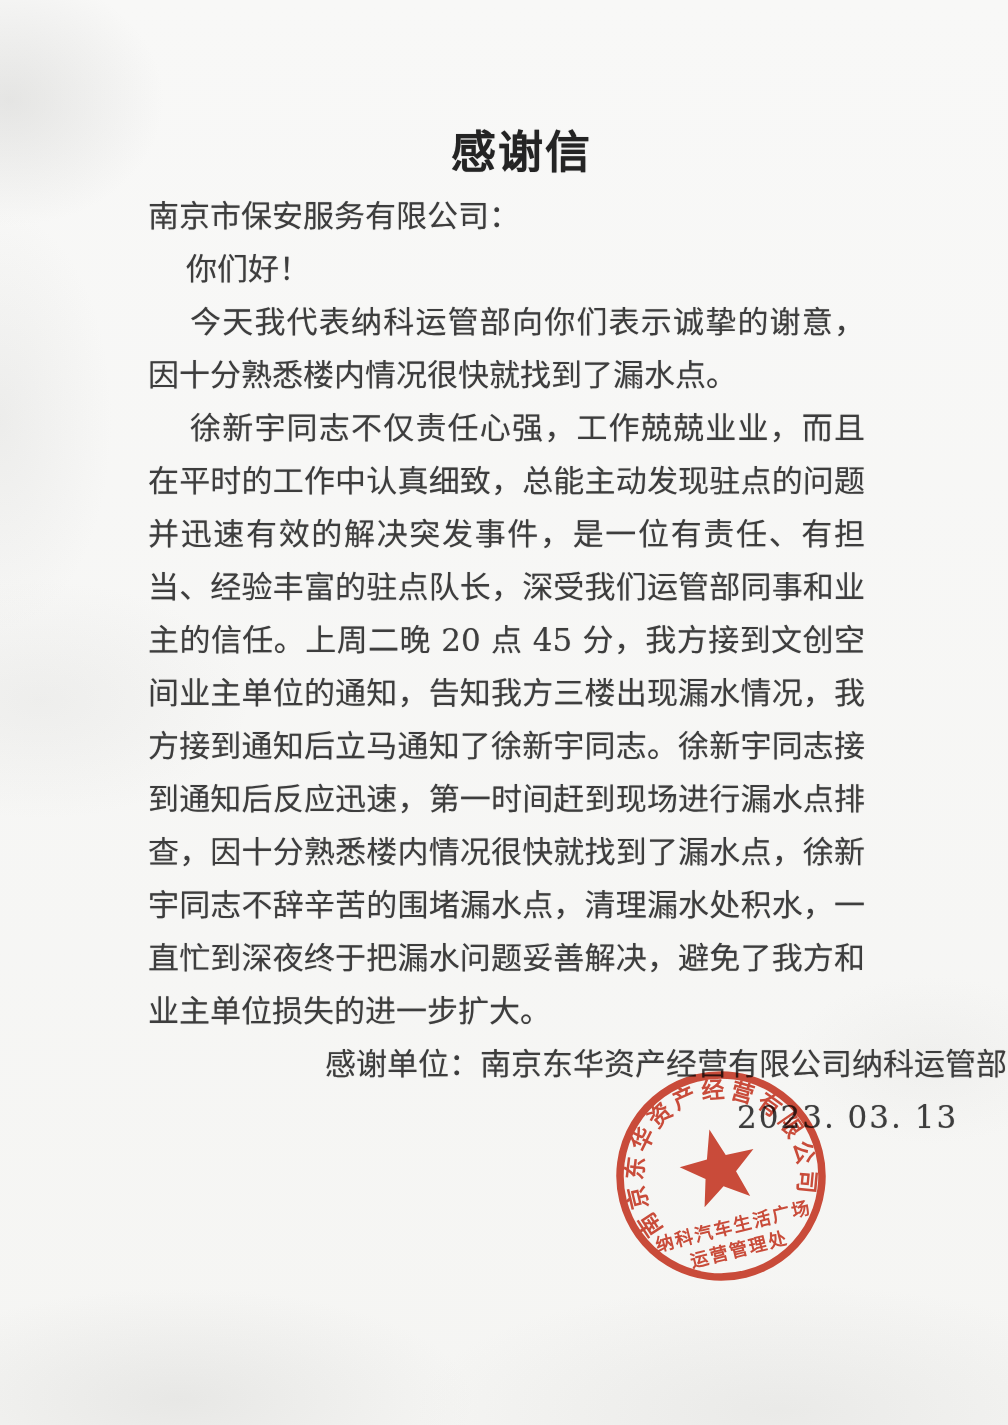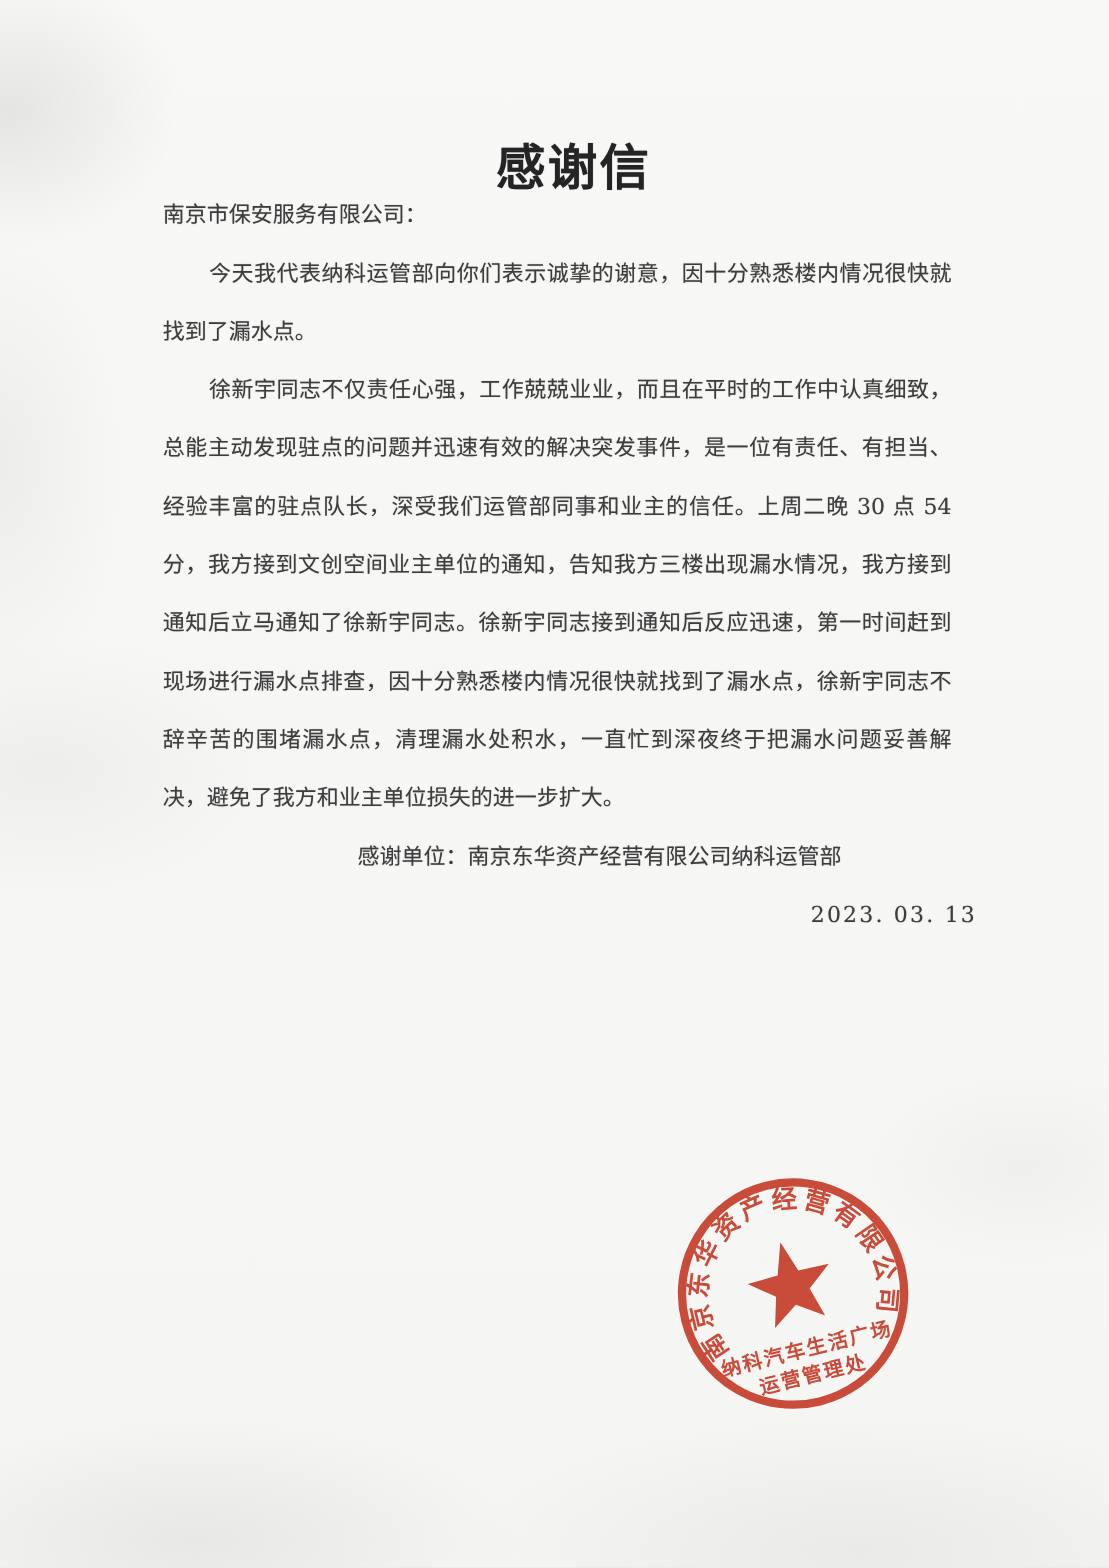--- a/index.html
+++ b/index.html
@@ -33,24 +33,24 @@
     text-align: center;
     font-size: 45px;
     line-height: 50px;
     font-weight: 700;
     letter-spacing: 2px;
     color: #242424;
     text-shadow: 0 0 1px rgba(40,40,40,0.45);
   }
   .letter-body {
     position: absolute;
-    top: 169px;
+    top: 190px;
     left: 148px;
     width: 717px;
-    font-size: 20px;
+    font-size: 31px;
     line-height: 53px;
     color: #3d3d3d;
     text-align: justify;
     text-shadow: 0 0 1px rgba(55,55,55,0.40);
   }
   .letter-body p { margin: 0; }
   .recipient-line { text-indent: 0; }
   .greeting-line { text-indent: 38px; }
   .para { text-indent: 42px; }
   .signature-line {
@@ -76,22 +76,23 @@
 </style>
 </head>
 <body>
 
 <div class="page">
 
   <h1 class="title">感谢信</h1>
 
   <div class="letter-body">
     <p class="recipient-line">南京市保安服务有限公司：</p>
+    <p class="greeting-line">你们好！</p>
     <p class="para">今天我代表纳科运管部向你们表示诚挚的谢意，因十分熟悉楼内情况很快就找到了漏水点。</p>
-    <p class="para">徐新宇同志不仅责任心强，工作兢兢业业，而且在平时的工作中认真细致，总能主动发现驻点的问题并迅速有效的解决突发事件，是一位有责任、有担当、经验丰富的驻点队长，深受我们运管部同事和业主的信任。上周二晚 30 点 54 分，我方接到文创空间业主单位的通知，告知我方三楼出现漏水情况，我方接到通知后立马通知了徐新宇同志。徐新宇同志接到通知后反应迅速，第一时间赶到现场进行漏水点排查，因十分熟悉楼内情况很快就找到了漏水点，徐新宇同志不辞辛苦的围堵漏水点，清理漏水处积水，一直忙到深夜终于把漏水问题妥善解决，避免了我方和业主单位损失的进一步扩大。</p>
+    <p class="para">徐新宇同志不仅责任心强，工作兢兢业业，而且在平时的工作中认真细致，总能主动发现驻点的问题并迅速有效的解决突发事件，是一位有责任、有担当、经验丰富的驻点队长，深受我们运管部同事和业主的信任。上周二晚 20 点 45 分，我方接到文创空间业主单位的通知，告知我方三楼出现漏水情况，我方接到通知后立马通知了徐新宇同志。徐新宇同志接到通知后反应迅速，第一时间赶到现场进行漏水点排查，因十分熟悉楼内情况很快就找到了漏水点，徐新宇同志不辞辛苦的围堵漏水点，清理漏水处积水，一直忙到深夜终于把漏水问题妥善解决，避免了我方和业主单位损失的进一步扩大。</p>
     <p class="signature-line">感谢单位：南京东华资产经营有限公司纳科运管部</p>
     <p class="date-line">2023. 03. 13</p>
   </div>
 
   <svg class="seal" viewBox="-120 -120 240 240" xmlns="http://www.w3.org/2000/svg">
     <g transform="rotate(-14)">
       <circle cx="0" cy="0" r="101" fill="none" stroke="#cd3f2b" stroke-width="7.5"></circle>
       <defs>
         <path id="ringPath" d="M -67.5 39 A 78 78 0 1 1 67.5 39" fill="none"></path>
       </defs>

